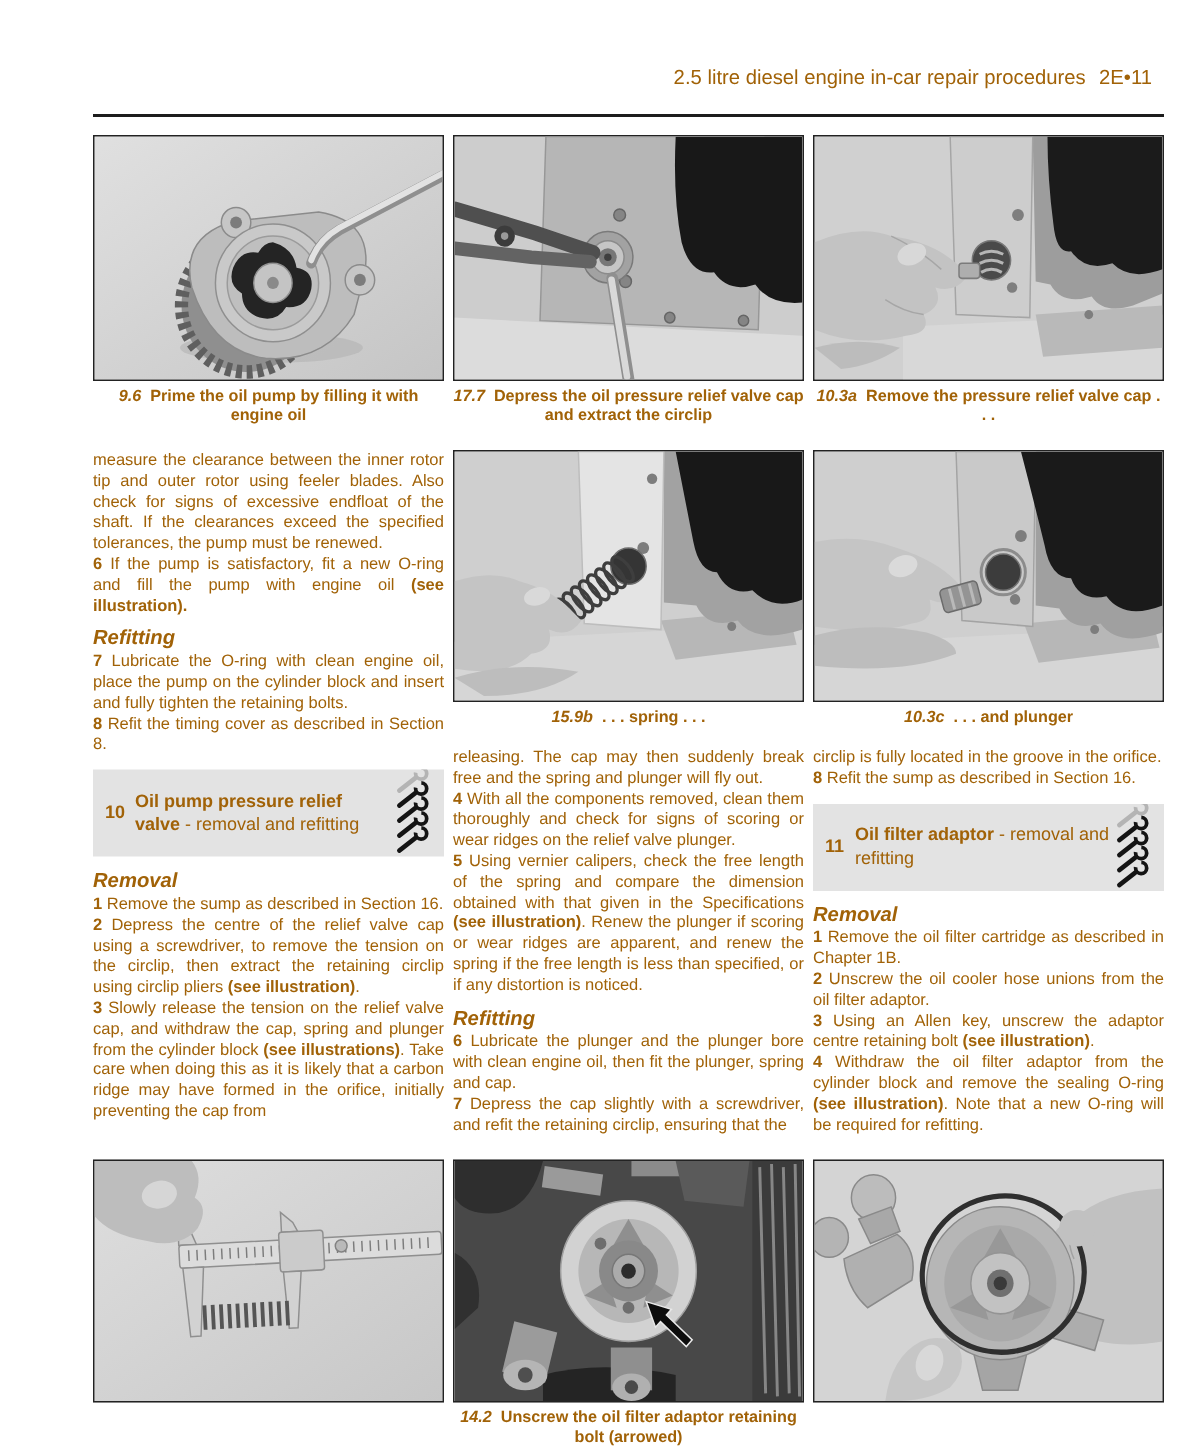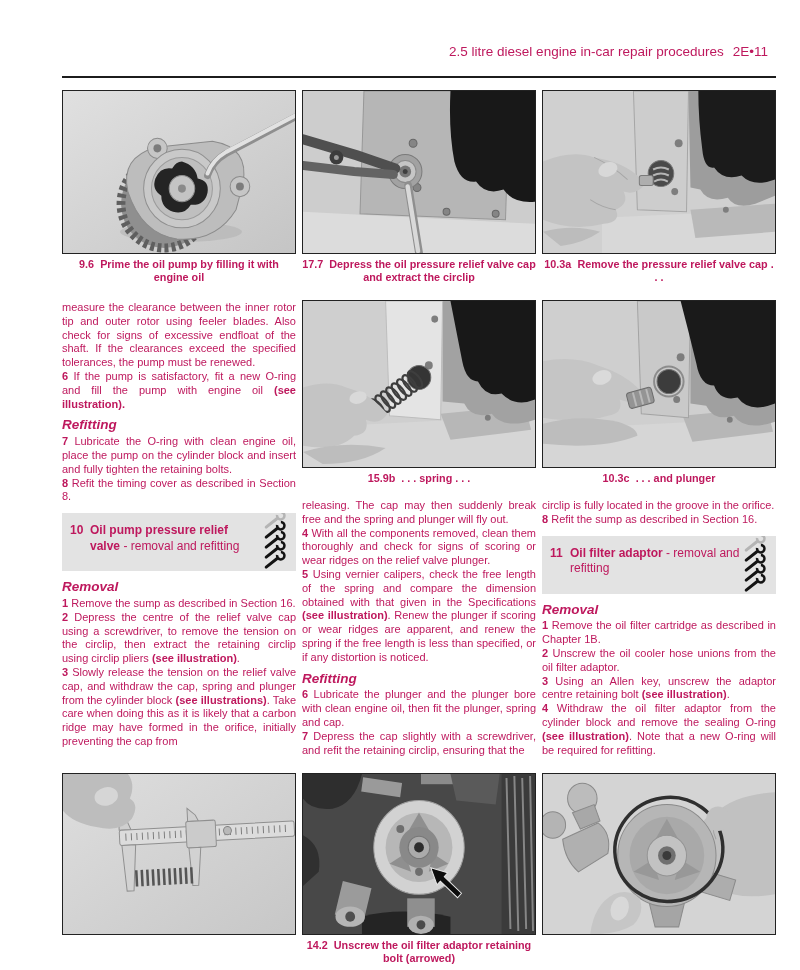--- a/index.html
+++ b/index.html
@@ -1,31 +1,31 @@
 <!DOCTYPE html>
 <html><head>
 <meta charset="utf-8">
 <style>
   html,body{margin:0;padding:0;background:#ffffff;}
   .page{position:relative;width:800px;height:970px;background:#ffffff;overflow:hidden;
-        font-family:"Liberation Sans",sans-serif;color:#be185d;}
+        font-family:"Liberation Sans",sans-serif;color:#a16207;}
   .hdr{position:absolute;top:44px;right:32px;font-size:13.5px;white-space:nowrap;}
   .hdr .pgnum{margin-left:9px;}
   .rule{position:absolute;left:62px;right:24px;top:76px;height:2px;background:#1c1c1c;}
   .fig{position:absolute;width:234px;margin:0;}
   .photo{width:234px;box-sizing:border-box;border:1.5px solid #222;background:#d6d6d6;overflow:hidden;}
   .photo svg{display:block;width:100%;height:100%;}
   .h164{height:164px}.h168{height:168px}.h162{height:162px}
   .cap{margin-top:4px;font-weight:bold;font-size:10.8px;line-height:13px;text-align:center;}
-  .capnum{margin-right:6px;}
+  .capnum{margin-right:6px;font-style:italic;}
   .coltext{position:absolute;width:234px;font-size:11px;line-height:13.8px;text-align:justify;}
   .coltext p{margin:0;}
   .subhead{font-size:13.5px;font-weight:bold;font-style:italic;margin:7px 0 3px 0;text-align:left;}
   .secbox{position:relative;background:#e3e3e3;margin:9px 0;padding:10px 36px 10px 8px;
-          box-sizing:border-box;min-height:58px;display:flex;align-items:flex-start;
+          box-sizing:border-box;min-height:58px;display:flex;align-items:center;
           font-size:12px;line-height:15.5px;text-align:left;}
   .secnum{font-weight:bold;width:20px;flex:0 0 20px;}
   .sectext b{font-weight:bold;}
   .spanners{position:absolute;right:4px;top:50%;transform:translateY(-50%);width:30px;height:58px;}
 </style>
 </head>
 <body>
 
 <svg width="0" height="0" style="position:absolute">
   <defs>

